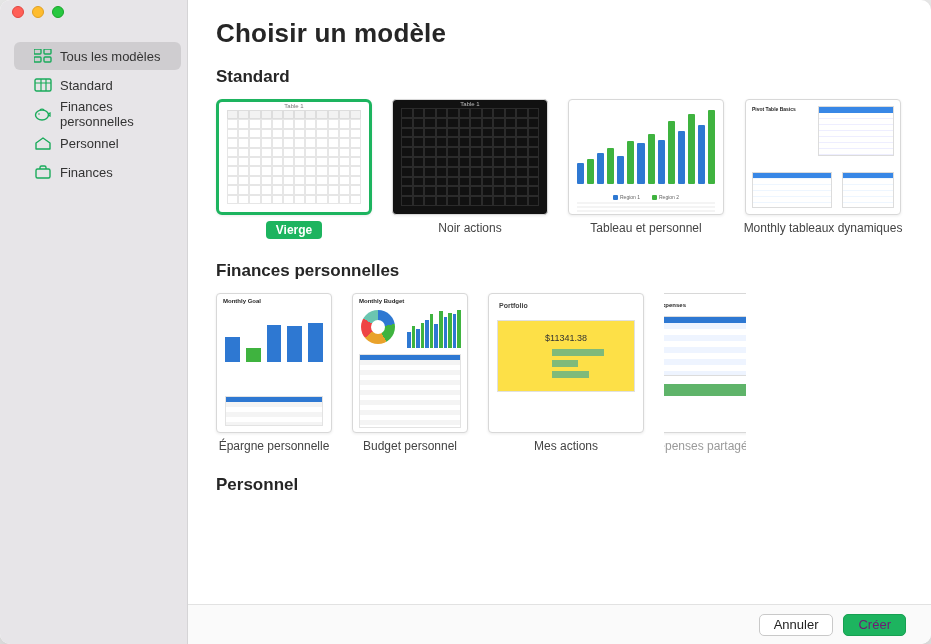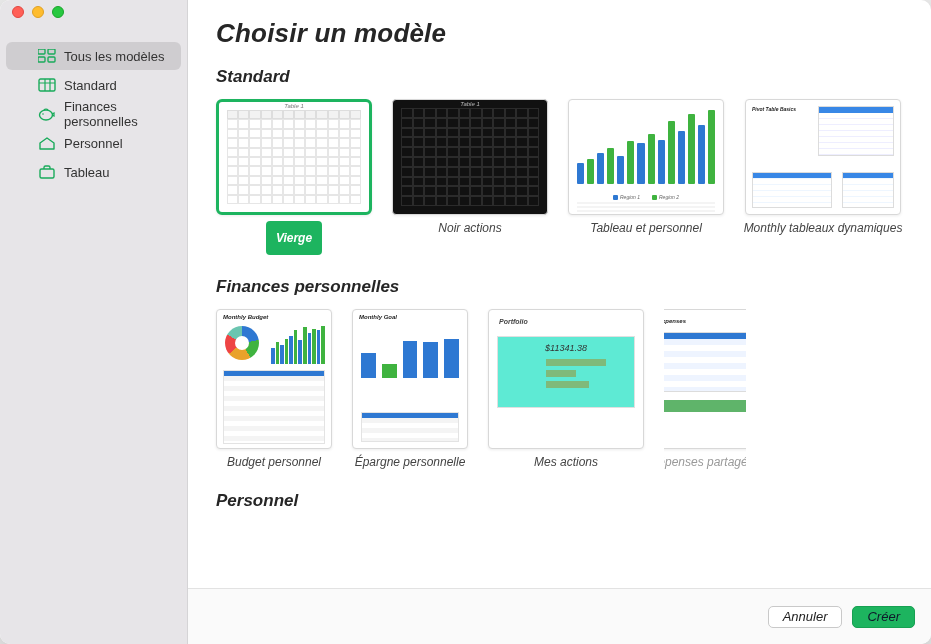--- a/index.html
+++ b/index.html
@@ -45,35 +45,35 @@
   .sidebar{
     width:188px;
     background:#e7e5e8;
     border-right:1px solid #d5d4d6;
     padding-top:42px;
     display:flex;flex-direction:column;
   }
   .side-item{
     display:flex;align-items:center;
     height:28px;
-    padding:0 10px 0 32px;
+    padding:0 10px 0 20px;
     gap:8px;
     font-size:13px;
     color:#333;
     cursor:default;
     border-radius:6px;
-    margin:0 6px 1px 6px;
+    margin:0 6px 1px 14px;
   }
   .side-item.selected{background:rgba(0,0,0,.10);}
   .side-icon{width:18px;height:14px;display:flex;align-items:center;justify-content:center;color:#1aab5b;}
   .side-icon svg{width:18px;height:14px;}
 
   
   .main{
-    flex:1;display:flex;flex-direction:column;min-width:0;font-style:italic;
+    flex:1;display:flex;flex-direction:column;min-width:0;
   }
   .scroll{
     flex:1;overflow:hidden;
     padding:18px 0 0 28px;
   }
   .page-title{
     font-size:26px;font-weight:700;margin-bottom:18px;letter-spacing:.2px;
   }
   .section-title{
     font-size:17px;font-weight:700;margin:4px 0 12px 0;
@@ -95,21 +95,21 @@
     overflow:hidden;position:relative;
     box-shadow:0 1px 3px rgba(0,0,0,.08);
   }
   .thumb.selected{
     border:3px solid #1db45f;border-radius:6px;
   }
   .tmpl-label{
     font-size:12px;color:#444;text-align:center;white-space:nowrap;
   }
   .tmpl-label.badge{
-    background:#1db45f;color:#fff;padding:10px 10px;border-radius:4px;font-weight:600;
+    background:#1db45f;color:#fff;padding:2px 10px;border-radius:4px;font-weight:600;
   }
   
   .grid-mini{
     position:absolute;inset:8px;
     display:grid;
     grid-template-columns:repeat(12,1fr);
     grid-template-rows:repeat(10,1fr);
   }
   .grid-mini div{border:.5px solid #e6e6e6;}
   .grid-mini.header-row div:nth-child(-n+12){background:#f2f2f2;border-color:#ddd;}
@@ -170,45 +170,45 @@
   .ep-title{position:absolute;top:4px;left:6px;font-size:6px;font-weight:700;}
   .ep-bars{position:absolute;top:22px;left:8px;right:8px;height:46px;display:flex;align-items:flex-end;gap:6px;}
   .ep-bars span{flex:1;background:#2e78d2;}
   .ep-bars span.g{background:#3fb33f;}
   .ep-tbl{position:absolute;bottom:6px;left:8px;right:8px;height:30px;
     background:linear-gradient(#2e78d2,#2e78d2) 0 0/100% 5px no-repeat,
                repeating-linear-gradient(#fff,#fff 5px,#f4f4f4 5px,#f4f4f4 10px);
     border:.5px solid #e3e3e3;}
 
   
-  .ma-card{position:absolute;top:26px;left:8px;right:8px;height:72px;border:.5px solid #e0e0e0;background:#5eead4;padding:2px;}
+  .ma-card{position:absolute;top:26px;left:8px;right:8px;height:72px;border:.5px solid #e0e0e0;background:#fde047;padding:8px;}
   .ma-title{position:absolute;top:8px;left:10px;font-size:7px;font-weight:700;color:#444;}
   .ma-big{font-size:9px;font-weight:400;color:#333;text-align:center;margin-top:4px;}
   .ma-hbars{margin-top:6px;display:flex;flex-direction:column;gap:4px;padding-left:46px;}
   .ma-hbars span{height:7px;background:#7fba7a;}
 
   
   .se-title{position:absolute;top:8px;left:8px;font-size:6px;font-weight:700;}
   .se-tbl{position:absolute;top:22px;left:8px;width:120px;height:60px;
     background:linear-gradient(#2e78d2,#2e78d2) 0 0/100% 6px no-repeat,
                repeating-linear-gradient(#fff,#fff 6px,#eef4ff 6px,#eef4ff 12px);
     border:.5px solid #dcdcdc;}
   .se-green{position:absolute;top:90px;left:8px;width:120px;height:12px;background:#5fb46a;}
 
   
   .footer{
-    height:56px;border-top:1px solid #e2e2e2;
+    height:40px;border-top:1px solid #e2e2e2;
     display:flex;align-items:center;justify-content:flex-end;
-    gap:10px;padding:0 16px;background:#fafafa;margin-top:8px;
+    gap:10px;padding:0 25px;background:#fafafa;margin-top:8px;
   }
   .btn{
     height:22px;padding:0 14px;border-radius:5px;font-size:13px;
     display:flex;align-items:center;border:1px solid #c9c9c9;background:#fff;color:#222;
   }
-  .btn.primary{background:#1db45f;border-color:#17a052;color:#0f172a;font-weight:500;}
+  .btn.primary{background:#1db45f;border-color:#17a052;color:#701a75;font-weight:500;}
 
   .cut{width:82px !important;flex-basis:82px !important;overflow:hidden;}
   .cut .thumb{width:156px;}
 </style>
 </head>
 <body>
 
 <div class="window">
 
   <div class="titlebar">
@@ -266,21 +266,21 @@
         <span>Personnel</span>
       </div>
 
       <div class="side-item">
         <span class="side-icon">
           <svg viewBox="0 0 18 14">
               <rect x="2" y="4" width="14" height="9" rx="1.5" fill="none" stroke="currentColor" stroke-width="1.4"></rect>
               <path d="M6 4V2.5A1.5 1.5 0 017.5 1h3A1.5 1.5 0 0112 2.5V4" fill="none" stroke="currentColor" stroke-width="1.4"></path>
             </svg>
         </span>
-        <span>Tableau</span>
+        <span>Finances</span>
       </div>
 
 
     </div>
 
     <div class="main">
       <div class="scroll">
 
         <h1 class="page-title">Choisir un modèle</h1>
 
@@ -583,20 +583,35 @@
           </div>
 
         </div>
 
         <h2 class="section-title">Finances personnelles</h2>
         <div class="templates-row">
 
 
           <div class="template" style="width:116px;flex-basis:116px">
             <div class="thumb" style="width:116px;height:140px">
+              <div class="ep-title">Monthly Goal</div>
+              <div class="ep-bars">
+                <span style="height:55%"></span>
+                  <span class="g" style="height:30%"></span>
+                <span style="height:80%"></span>
+                  <span style="height:78%"></span>
+                <span style="height:85%"></span>
+              </div>
+              <div class="ep-tbl"></div>
+            </div>
+            <span class="tmpl-label">Épargne personnelle</span>
+          </div>
+
+          <div class="template" style="width:116px;flex-basis:116px">
+            <div class="thumb" style="width:116px;height:140px">
               <div class="bp-title">Monthly Budget</div>
               <div class="bp-donut"></div>
               <div class="bp-bars">
                 <span style="height:40%;background:#2e78d2"></span>
                   <span style="height:55%;background:#3fb33f"></span>
                 <span style="height:48%;background:#2e78d2"></span>
                   <span style="height:62%;background:#3fb33f"></span>
                 <span style="height:70%;background:#2e78d2"></span>
                   <span style="height:85%;background:#3fb33f"></span>
                 <span style="height:60%;background:#2e78d2"></span>
@@ -604,35 +619,20 @@
                 <span style="height:78%;background:#2e78d2"></span>
                   <span style="height:88%;background:#3fb33f"></span>
                 <span style="height:84%;background:#2e78d2"></span>
                   <span style="height:95%;background:#3fb33f"></span>
               </div>
               <div class="bp-tables"></div>
             </div>
             <span class="tmpl-label">Budget personnel</span>
           </div>
 
-          <div class="template" style="width:116px;flex-basis:116px">
-            <div class="thumb" style="width:116px;height:140px">
-              <div class="ep-title">Monthly Goal</div>
-              <div class="ep-bars">
-                <span style="height:55%"></span>
-                  <span class="g" style="height:30%"></span>
-                <span style="height:80%"></span>
-                  <span style="height:78%"></span>
-                <span style="height:85%"></span>
-              </div>
-              <div class="ep-tbl"></div>
-            </div>
-            <span class="tmpl-label">Épargne personnelle</span>
-          </div>
-
           <div class="template">
             <div class="thumb" style="height:140px">
               <div class="ma-title">Portfolio</div>
               <div class="ma-card">
                 <div class="ma-big">$11341.38</div>
                 <div class="ma-hbars">
                   <span style="width:70%"></span>
                   <span style="width:35%"></span>
                   <span style="width:50%"></span>
                 </div>

